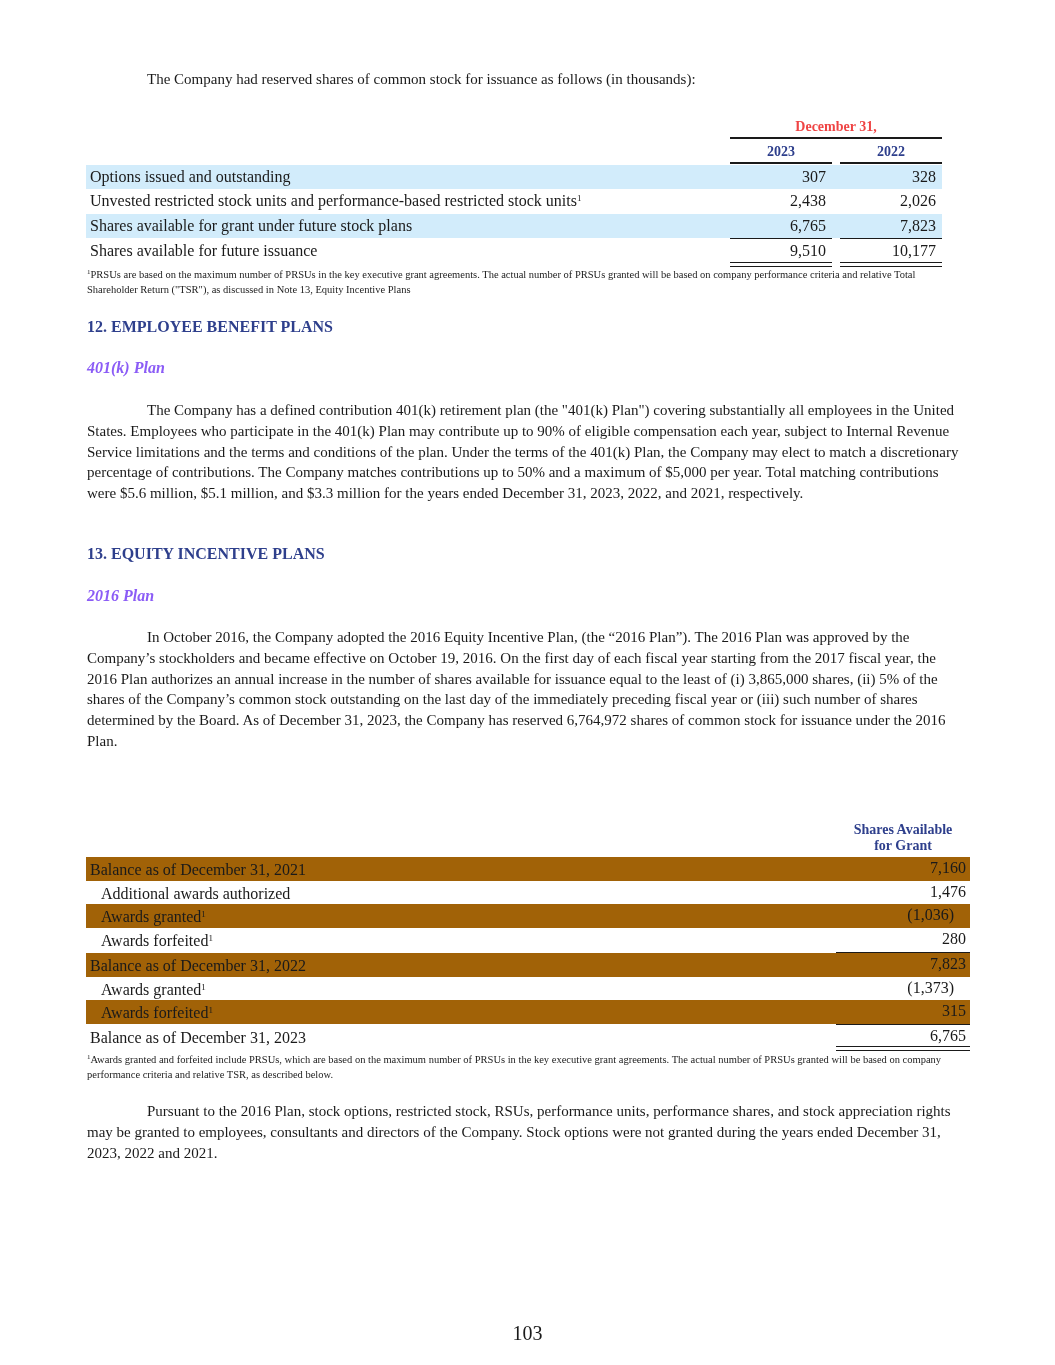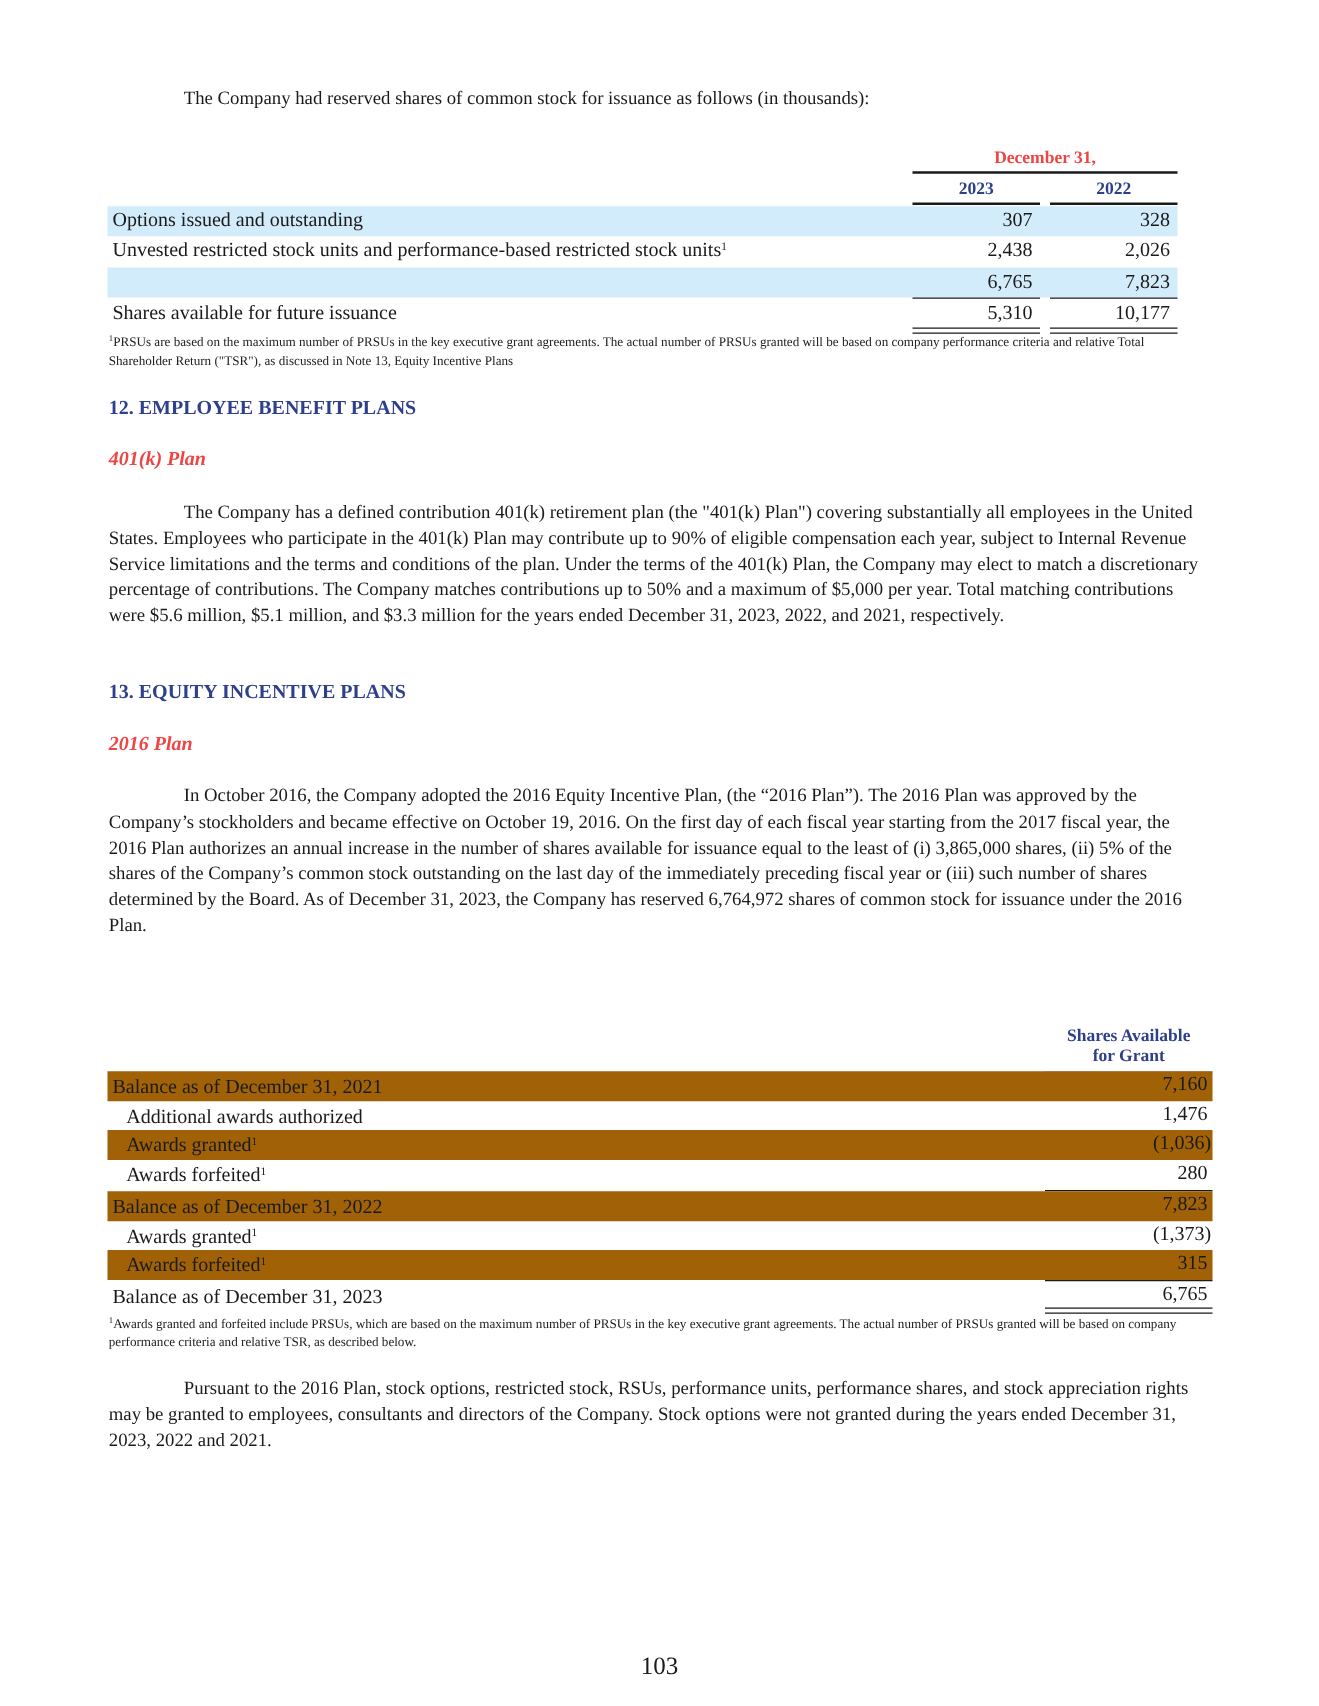--- a/index.html
+++ b/index.html
@@ -13,21 +13,21 @@
     position: absolute; left: 87px; width: 880px;
     font-size: 15px; line-height: 20.8px; margin: 0;
   }
   .indent { text-indent: 60px; }
   .heading {
     position: absolute; left: 87px; margin: 0;
     font-size: 16px; font-weight: bold; color: #2e3f8c;
   }
   .subheading {
     position: absolute; left: 87px; margin: 0;
-    font-size: 16px; font-weight: bold; font-style: italic; color: #ef4444;
+    font-size: 16px; font-weight: bold; font-style: italic; color: #8b5cf6;
   }
   .footnote {
     position: absolute; left: 87px; width: 880px; margin: 0;
     font-size: 10.5px; line-height: 15px; color: #222;
   }
   sup { font-size: 9px; line-height: 0; vertical-align: 5px; }
   .footnote sup { font-size: 7px; vertical-align: 4px; }
 
   
   .t1 { position: absolute; left: 86px; top: 117px; width: 856px; }
@@ -56,21 +56,21 @@
     position: absolute; left: 750px; top: 2px; width: 134px; text-align: center;
     font-weight: bold; color: #2e3f8c; font-size: 14px; line-height: 16px;
     padding-bottom: 3px; border-bottom: 2px solid #c4b5fd;
   }
   .t2-row { position: absolute; left: 0; width: 884px; height: 24px; }
   .t2-row.shade { background: #a16207; }
   .t2-label { position: absolute; top: 2px; font-size: 16px; line-height: 22px; white-space: nowrap; }
   .t2-label.lvl0 { left: 4px; }
   .t2-label.lvl1 { left: 15px; }
   .t2-val { position: absolute; left: 750px; top: 0px; width: 134px; text-align: right; font-size: 16px; line-height: 22px; padding-right: 4px; box-sizing: border-box; }
-  .t2-val.paren { padding-right: 1px; }
+  .t2-val.paren { padding-right: 16px; }
 
   .page-number {
     position: absolute; left: 0; width: 1055px; top: 1322px; text-align: center;
     font-size: 20px;
   }
 </style>
 </head>
 <body>
 
 <div class="page">
@@ -86,28 +86,29 @@
       <span class="t1-label"><span>Options issued and outstanding</span></span>
       <span class="t1-val c1">307</span>
       <span class="t1-val c2">328</span>
     </div>
     <div class="t1-row" style="top:72px;">
       <span class="t1-label"><span>Unvested restricted stock units and performance-based restricted stock units</span><sup>1</sup></span>
       <span class="t1-val c1">2,438</span>
       <span class="t1-val c2">2,026</span>
     </div>
     <div class="t1-row shade" style="top:97px;">
+      <span class="t1-label"><span>Shares available for grant under future stock plans</span></span>
       <span class="t1-val c1">6,765</span>
       <span class="t1-val c2">7,823</span>
     </div>
     <div class="ul" style="left:644px; top:121px; width:102px;"></div>
     <div class="ul" style="left:754px; top:121px; width:102px;"></div>
     <div class="t1-row" style="top:122px;">
       <span class="t1-label"><span>Shares available for future issuance</span></span>
-      <span class="t1-val c1">5,310</span>
+      <span class="t1-val c1">9,510</span>
       <span class="t1-val c2">10,177</span>
     </div>
     <div class="dul" style="left:644px; top:145px; width:102px;"></div>
     <div class="dul" style="left:754px; top:145px; width:102px;"></div>
   </div>
 
   <p class="footnote" style="top:267px;"><sup>1</sup><span>PRSUs are based on the maximum number of PRSUs in the key executive grant agreements. The actual number of PRSUs granted will be based on company performance criteria and relative Total Shareholder Return ("TSR"), as discussed in Note 13, Equity Incentive Plans</span></p>
 
   <h2 class="heading" style="top:318px;">12. EMPLOYEE BENEFIT PLANS</h2>
   <h3 class="subheading" style="top:359px;">401(k) Plan</h3>

